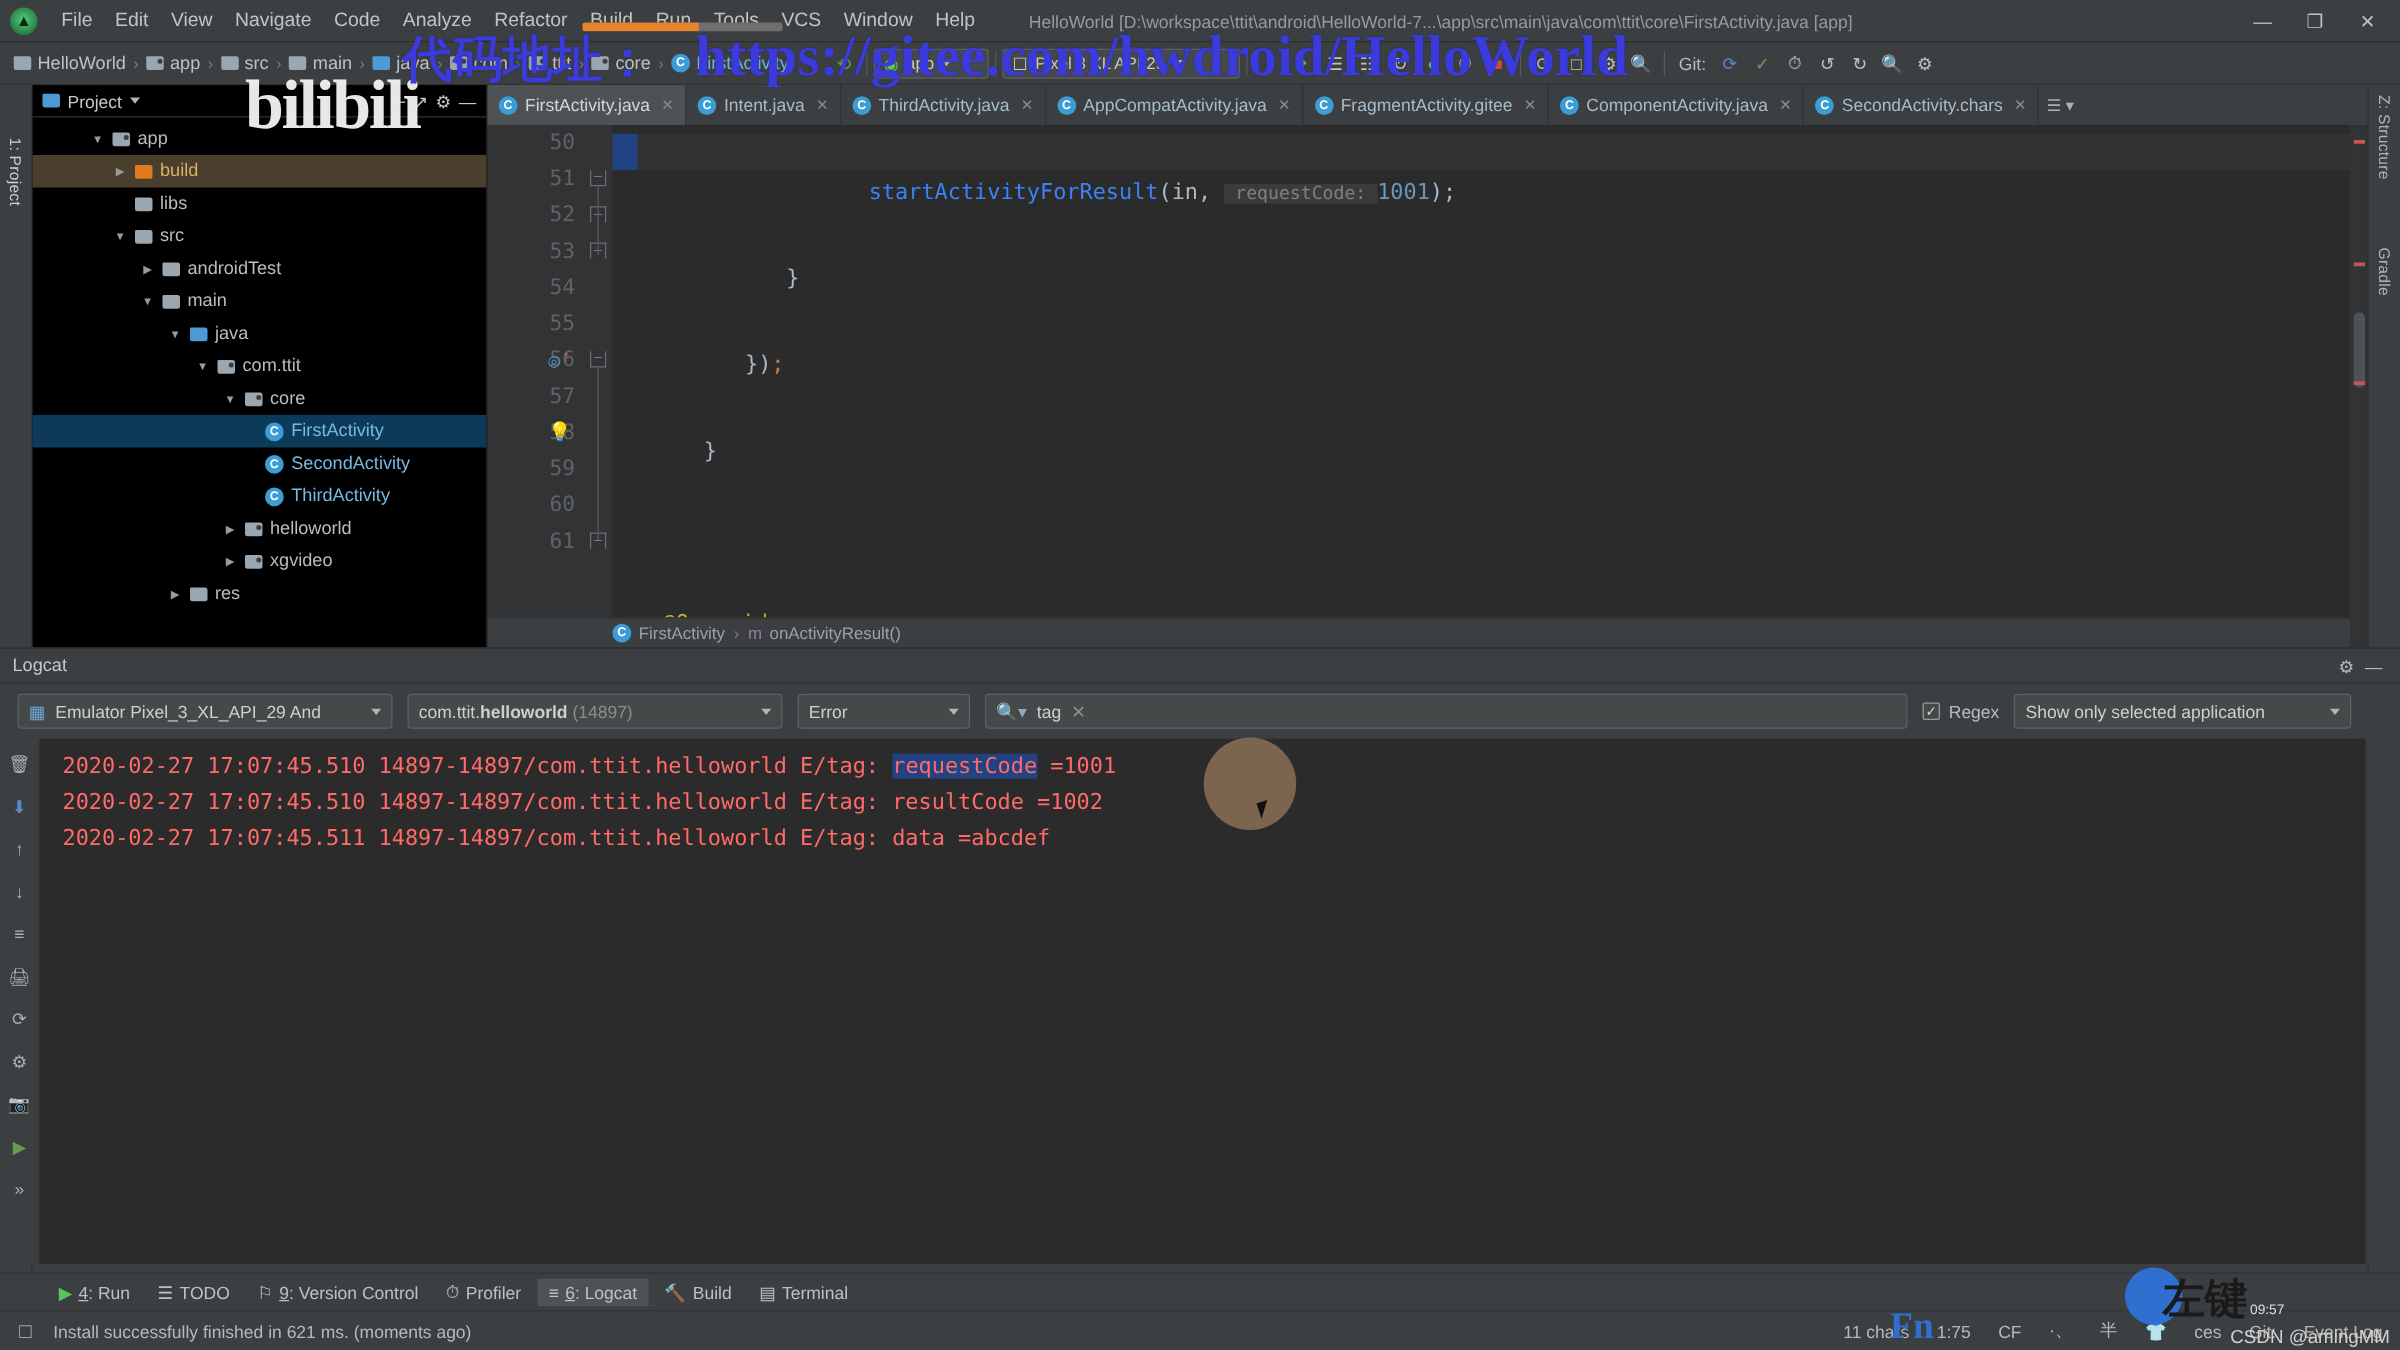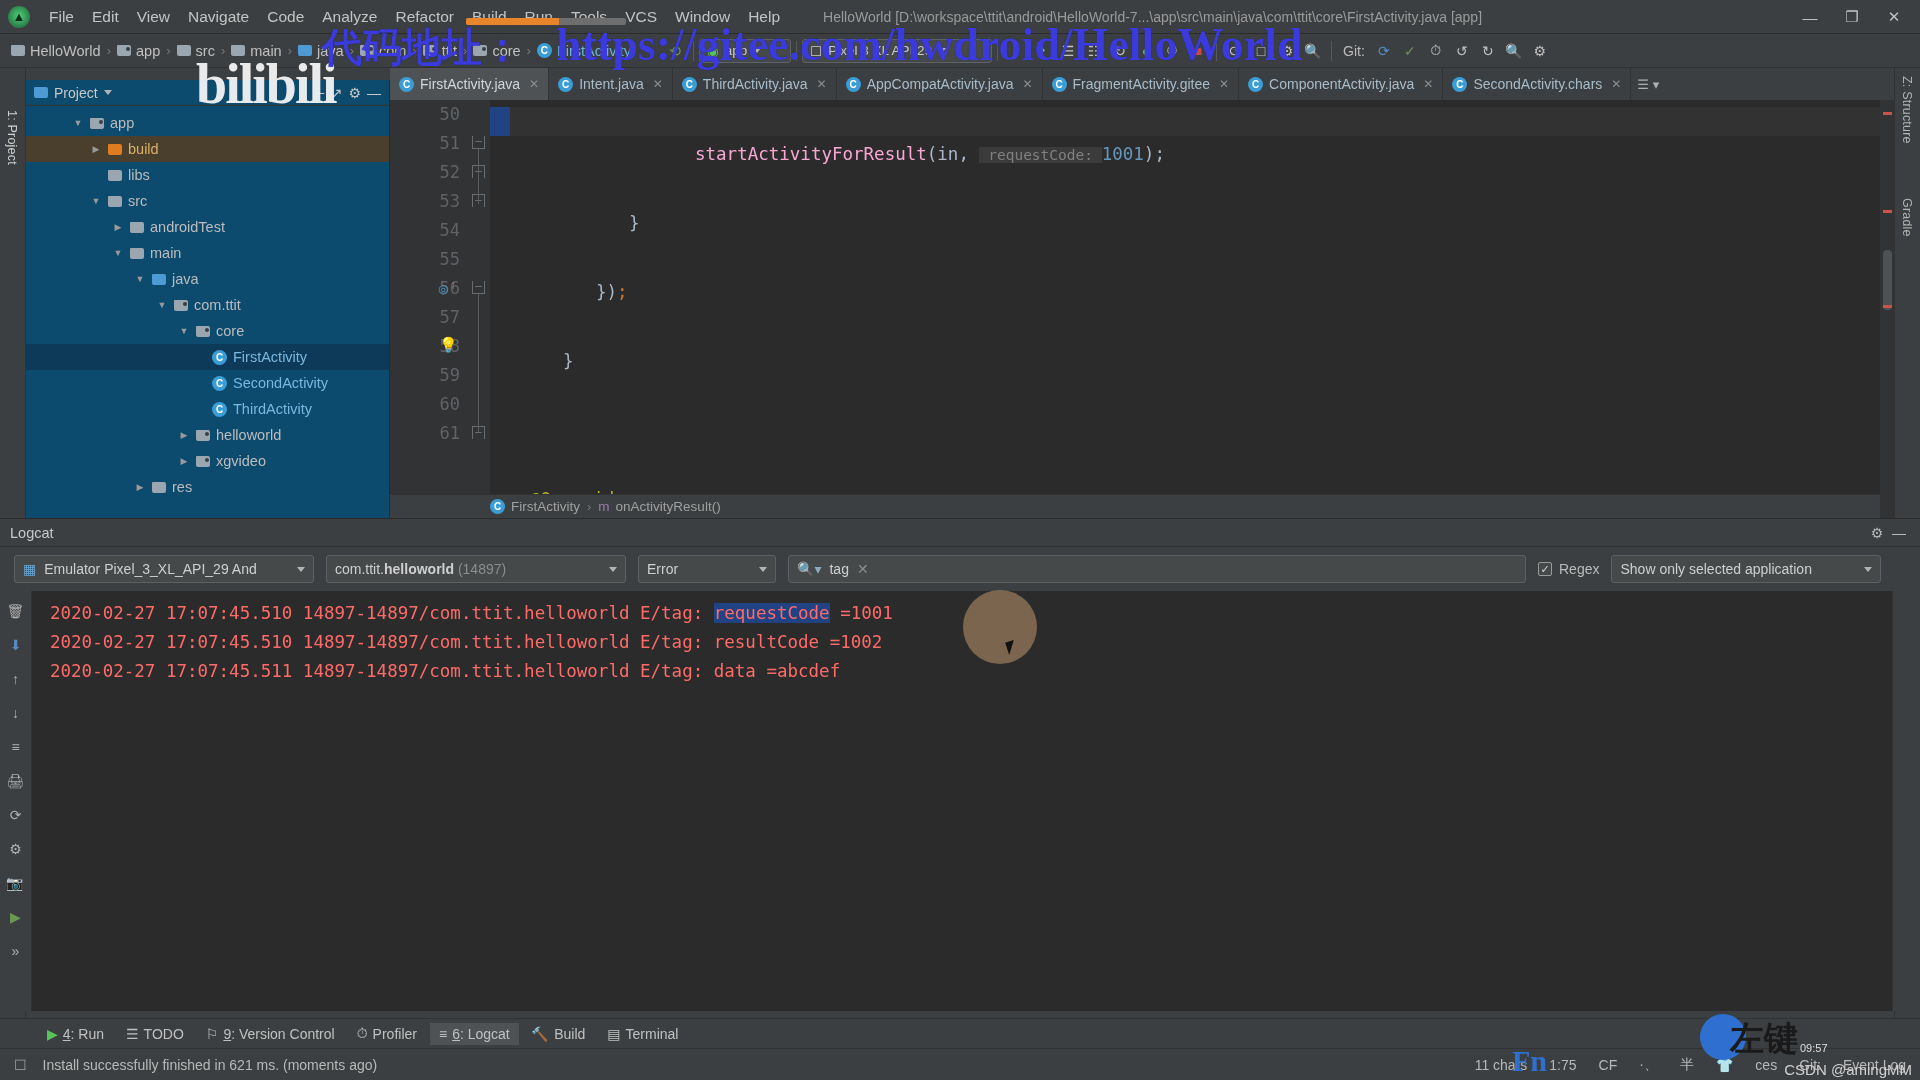--- a/index.html
+++ b/index.html
@@ -72,21 +72,21 @@
     position: absolute; writing-mode: vertical-rl; font-size: 12.5px; color: #b3b3b3;
     white-space: nowrap; letter-spacing: .2px;
   }
   .right-rail {
     position: absolute; right: 0; top: 68px; width: 26px; height: 960px; background: #3c3f41;
     border-left: 1px solid #323232;
   }
 
   
   .project-panel {
-    position: absolute; left: 26px; top: 80px; width: 364px; height: 450px; background: #0c4a6e;
+    position: absolute; left: 26px; top: 68px; width: 364px; height: 450px; background: #000000;
     border-right: 1px solid #2b2b2b;
   }
   .panel-head {
     height: 26px; display:flex; align-items:center; gap:6px; padding: 0 8px; font-size: 14px; color:#c8c8c8;
     border-bottom: 1px solid #323232;
   }
   .tree { padding-top: 4px; font-size: 14.5px; }
   .tnode {
     height: 26px; display:flex; align-items:center; gap:6px; color:#bcbcbc; white-space:nowrap; padding-right:6px;
   }
@@ -121,21 +121,21 @@
     font-size:9px; line-height:11px; text-align:center; background:#313335;
   }
   .fold.up { border-bottom:none; }
   .fold.dn { border-top:none; }
   .code-lines {
     position:absolute; left: 100px; top: 0; right:0; height:100%;
     font-family: "DejaVu Sans Mono", monospace; font-size: 17.5px; color:#a9b7c6; white-space:pre;
   }
   .code-lines .cl { height: 29px; line-height: 29px; }
   .kw { color:#cc7832; }
-  .fn { color:#f9a8d4; }
+  .fn { color:#3b82f6; }
   .num { color:#6897bb; }
   .ann { color:#bbb529; }
   .hintk { color:#808080; background:#3b3b3b; font-size: 14.5px; }
   .caret-line { position:absolute; left:100px; right:0; height:29px; background:#323232; }
   .sel-blue { position:absolute; background:#214283; }
   .gutter-mark { position:absolute; font-size: 12px; }
 
   .breadcrumb-bottom {
     position:absolute; left:0; bottom:0; width:100%; height:24px; background:#3c3f41;
     display:flex; align-items:center; gap:6px; padding-left: 100px; font-size:13.5px; color:#a0a0a0;

